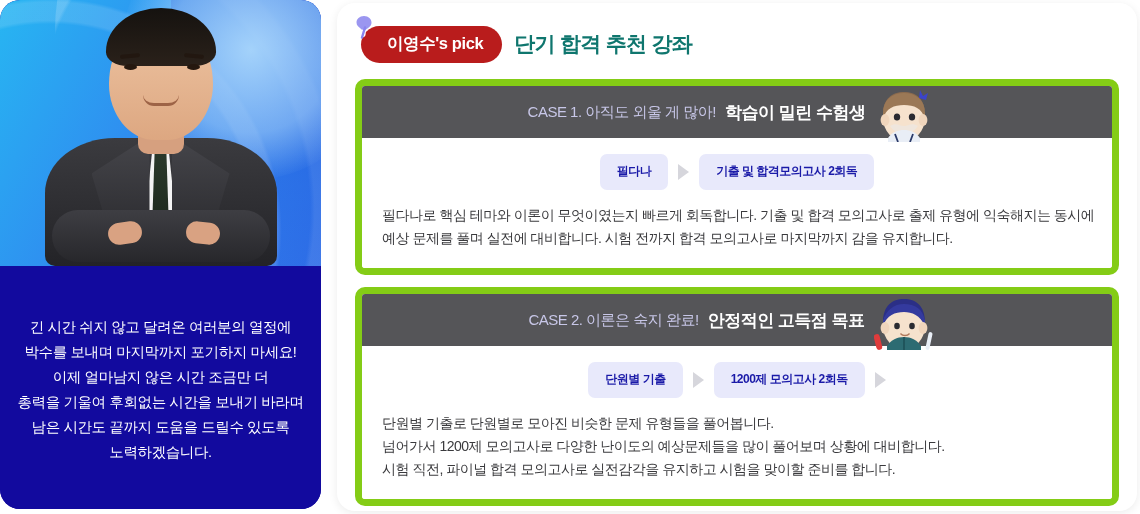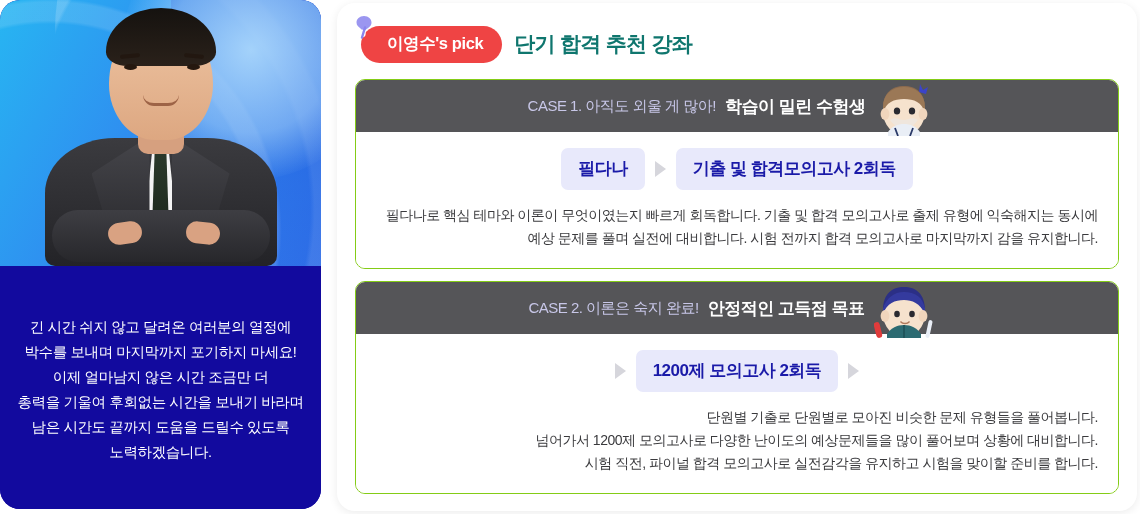--- a/index.html
+++ b/index.html
@@ -203,21 +203,21 @@
 
   .header-row {
     display: flex;
     align-items: center;
     gap: 12px;
     padding-left: 6px;
     height: 46px;
   }
   .pick-badge-wrap { position: relative; }
   .pick-badge {
-    background: #ef4444;
+    background: #b91c1c;
     color: #ffffff;
     border-radius: 20px;
     padding: 7px 19px 8px 26px;
     font-size: 16.5px;
     font-weight: bold;
     letter-spacing: -0.4px;
     white-space: nowrap;
     display: inline-block;
   }
   .pin-icon {
@@ -227,21 +227,21 @@
   }
   .header-title {
     color: #0f766e;
     font-size: 21px;
     font-weight: bold;
     letter-spacing: -0.7px;
     white-space: nowrap;
   }
 
   .case-box {
-    border: 1px solid #84cc16;
+    border: 7px solid #84cc16;
     border-radius: 10px;
     overflow: hidden;
     background: #ffffff;
     margin-top: 12px;
   }
   .case-head {
     position: relative;
     background: #555558;
     height: 52px;
     display: flex;
@@ -278,34 +278,34 @@
     align-items: center;
     justify-content: center;
     gap: 10px;
     margin-bottom: 14px;
   }
   .step-badge {
     background: #e8e9fb;
     color: #1a1aa8;
     border-radius: 7px;
     padding: 9px 17px 10px 17px;
-    font-size: 17px;
+    font-size: 12px;
     font-weight: bold;
     letter-spacing: -0.5px;
     white-space: nowrap;
   }
   .step-arrow {
     width: 0; height: 0;
     border-left: 11px solid #d6d6dc;
     border-top: 8px solid transparent;
     border-bottom: 8px solid transparent;
     flex: 0 0 auto;
   }
   .desc-line {
-    text-align: right;
+    text-align: left;
     color: #3a3a3d;
     font-size: 14px;
     line-height: 23px;
     letter-spacing: -0.5px;
     white-space: nowrap;
   }
 </style>
 </head>
 <body>
 
@@ -413,20 +413,21 @@
             <path d="M27 40 C28.5 42 33.5 42 35 40" stroke="#b07a5c" stroke-width="1.6" fill="none" stroke-linecap="round"></path>
             <path d="M13 52 C17 46 23 43 30 43 C37 43 43 46 47 52 L47 56 L13 56 Z" fill="#2c6b72"></path>
             <path d="M30 43 L30 56" stroke="#1d5057" stroke-width="1.6"></path>
             <rect x="1" y="40" width="6" height="16" rx="3" transform="rotate(-14 4 48)" fill="#e03b3b"></rect>
             <rect x="53" y="38" width="4" height="18" rx="2" transform="rotate(12 55 47)" fill="#e9eef6"></rect>
           </svg>
         </span>
       </div>
       <div class="case-body">
         <div class="badge-row">
+          <span class="step-badge">단원별 기출</span>
           <span class="step-arrow"></span>
           <span class="step-badge">1200제 모의고사 2회독</span>
           <span class="step-arrow"></span>
         </div>
         <div class="desc-line">단원별 기출로 단원별로 모아진 비슷한 문제 유형들을 풀어봅니다.</div>
         <div class="desc-line">넘어가서 1200제 모의고사로 다양한 난이도의 예상문제들을 많이 풀어보며 상황에 대비합니다.</div>
         <div class="desc-line">시험 직전, 파이널 합격 모의고사로 실전감각을 유지하고 시험을 맞이할 준비를 합니다.</div>
       </div>
     </div>
 

